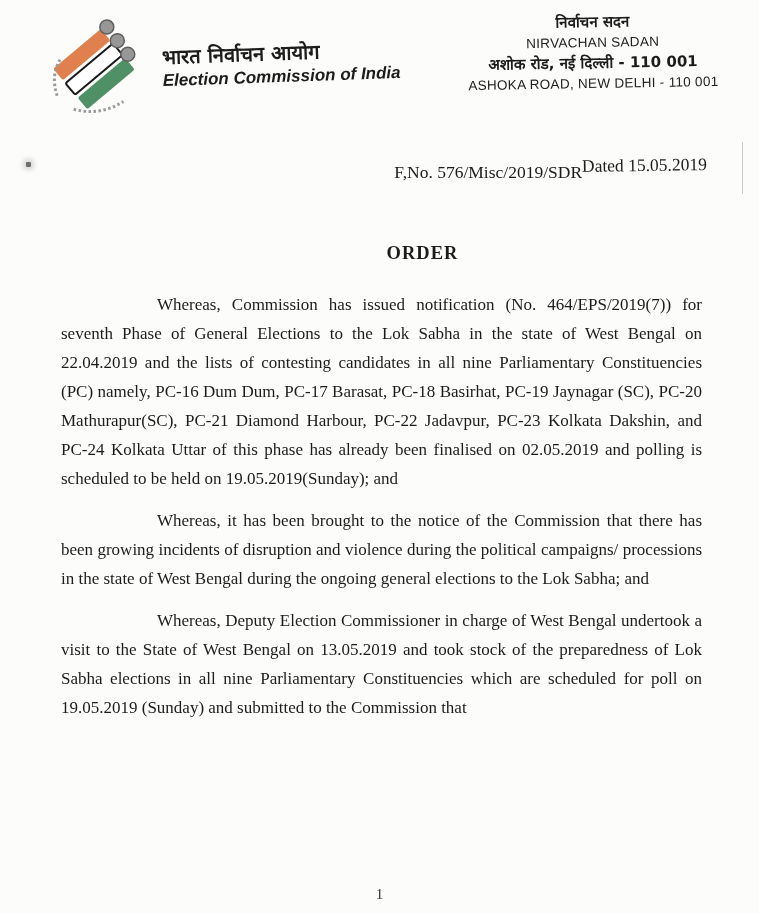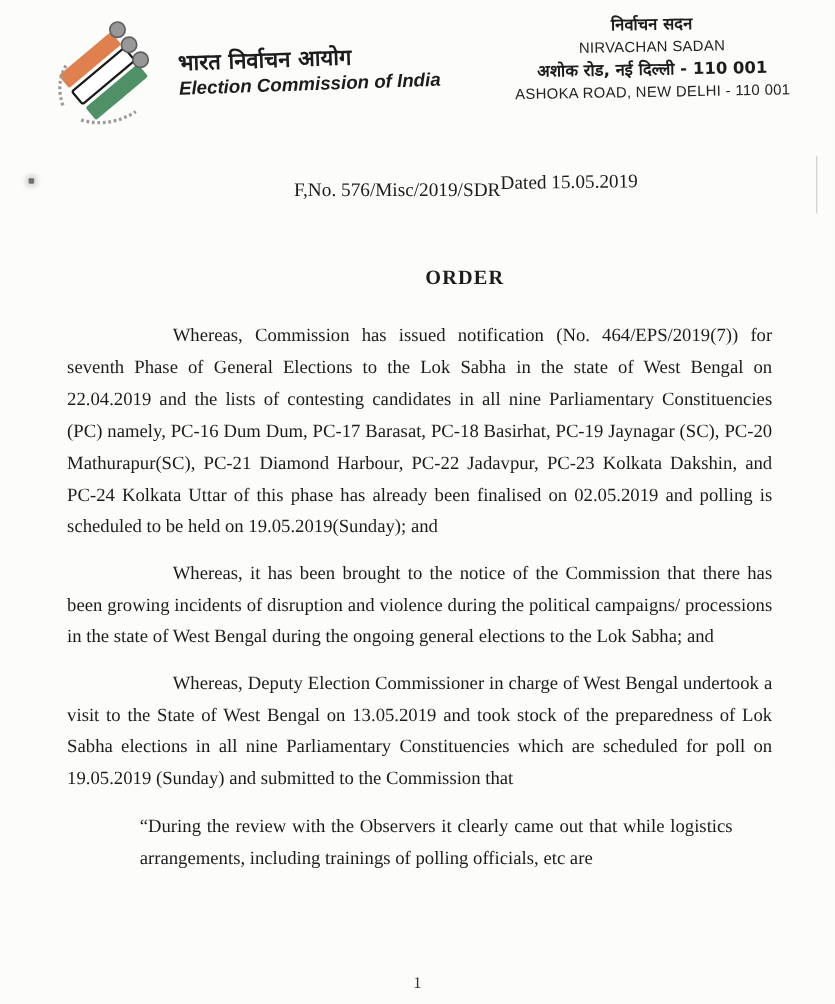--- a/index.html
+++ b/index.html
@@ -11,21 +11,21 @@
   .header{display:flex;justify-content:space-between;padding:8px 26px 0 46px;}
   .header-left{display:flex;align-items:flex-start;transform:rotate(-2deg);}
   .logo-wrap{width:112px;height:102px;flex:0 0 auto;}
   .org-names{margin-top:34px;margin-left:4px;}
   .org-hindi{font-family:"DejaVu Sans",sans-serif;font-weight:bold;font-size:20px;line-height:26px;white-space:nowrap;}
   .org-english{font-family:"Liberation Sans",sans-serif;font-weight:bold;font-style:italic;font-size:17px;line-height:22px;white-space:nowrap;}
   .header-right{text-align:center;font-family:"Liberation Sans",sans-serif;margin-top:4px;transform:rotate(-1deg);min-width:280px;}
   .addr-hi{font-family:"DejaVu Sans",sans-serif;font-weight:bold;font-size:15px;line-height:21px;}
   .addr-en{font-size:13.5px;line-height:20px;letter-spacing:.3px;color:#222;}
   
-  .ref-row{display:flex;justify-content:center;margin:52px 52px 0 140px;font-size:17.5px;}
+  .ref-row{display:flex;justify-content:flex-end;margin:52px 52px 0 140px;font-size:17.5px;}
   .ref-date{transform:translateY(-7px) rotate(-0.8deg);}
   
   .order-title{text-align:center;font-weight:bold;font-size:18.5px;letter-spacing:1px;margin-top:60px;transform:translateX(43px);}
   .body-text{margin:26px 57px 0 61px;font-size:17px;line-height:29px;text-align:justify;}
   .para{text-indent:96px;margin:0 0 13px 0;}
   .quote{margin:14px 36px 0 66px;line-height:29px;text-align:justify;}
   .page-number{position:absolute;left:0;right:0;bottom:10px;text-align:center;font-size:15px;color:#333;}
   
   .speck{position:absolute;left:26px;top:162px;width:5px;height:5px;background:#6f6f6f;border-radius:1px;box-shadow:0 0 4px 3px rgba(160,160,160,.35);}
   .scan-edge{position:absolute;right:16px;top:142px;width:1px;height:52px;background:#c9c9c9;}
@@ -71,18 +71,17 @@
     <div class="ref-fileno">F,No. 576/Misc/2019/SDR</div>
     <div class="ref-date">Dated 15.05.2019</div>
   </div>
 
   <div class="order-title">ORDER</div>
 
   <div class="body-text">
     <p class="para">Whereas, Commission has issued notification (No. 464/EPS/2019(7)) for seventh Phase of General Elections to the Lok Sabha in the state of West Bengal on 22.04.2019 and the lists of contesting candidates in all nine Parliamentary Constituencies (PC) namely, PC-16 Dum Dum, PC-17 Barasat, PC-18 Basirhat, PC-19 Jaynagar (SC), PC-20 Mathurapur(SC), PC-21 Diamond Harbour, PC-22 Jadavpur, PC-23 Kolkata Dakshin, and PC-24 Kolkata Uttar of this phase has already been finalised on 02.05.2019 and polling is scheduled to be held on 19.05.2019(Sunday); and</p>
     <p class="para">Whereas, it has been brought to the notice of the Commission that there has been growing incidents of disruption and violence during the political campaigns/ processions in the state of West Bengal during the ongoing general elections to the Lok Sabha; and</p>
     <p class="para">Whereas, Deputy Election Commissioner in charge of West Bengal undertook a visit to the State of West Bengal on 13.05.2019 and took stock of the preparedness of Lok Sabha elections in all nine Parliamentary Constituencies which are scheduled for poll on 19.05.2019 (Sunday) and submitted to the Commission that</p>
-    <p class="quote">“During the review with the Observers it clearly came out that while logistics arrangements, including trainings of polling officials, etc are</p>
   </div>
 
   <div class="page-number">1</div>
 
 </div>
 
 </body></html>

